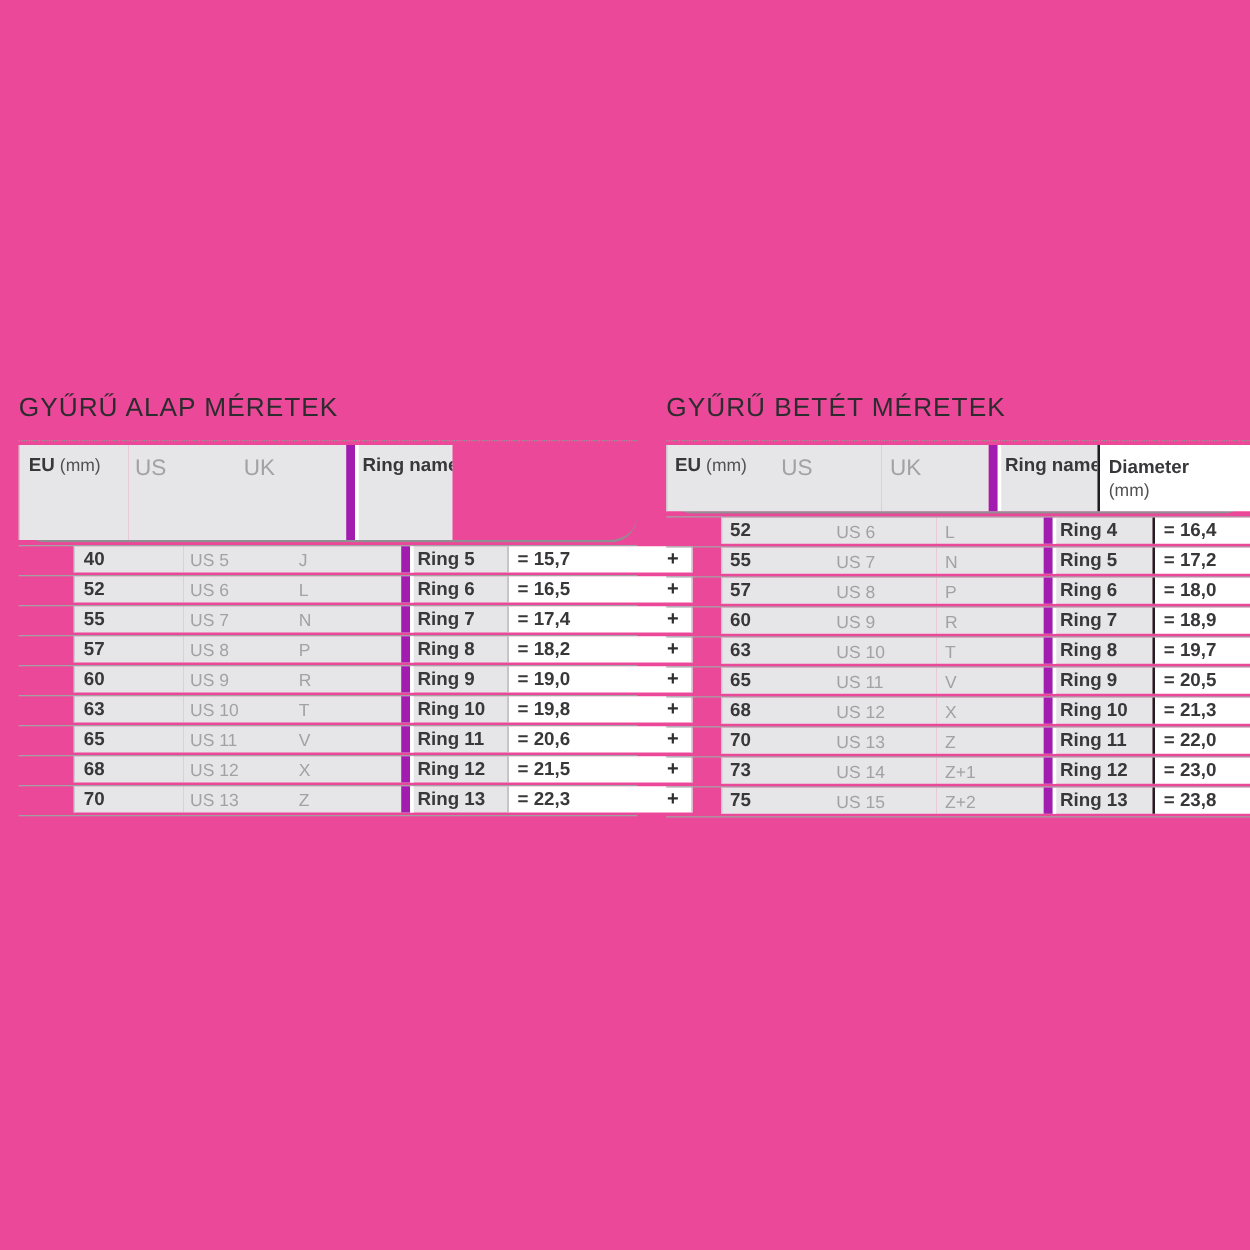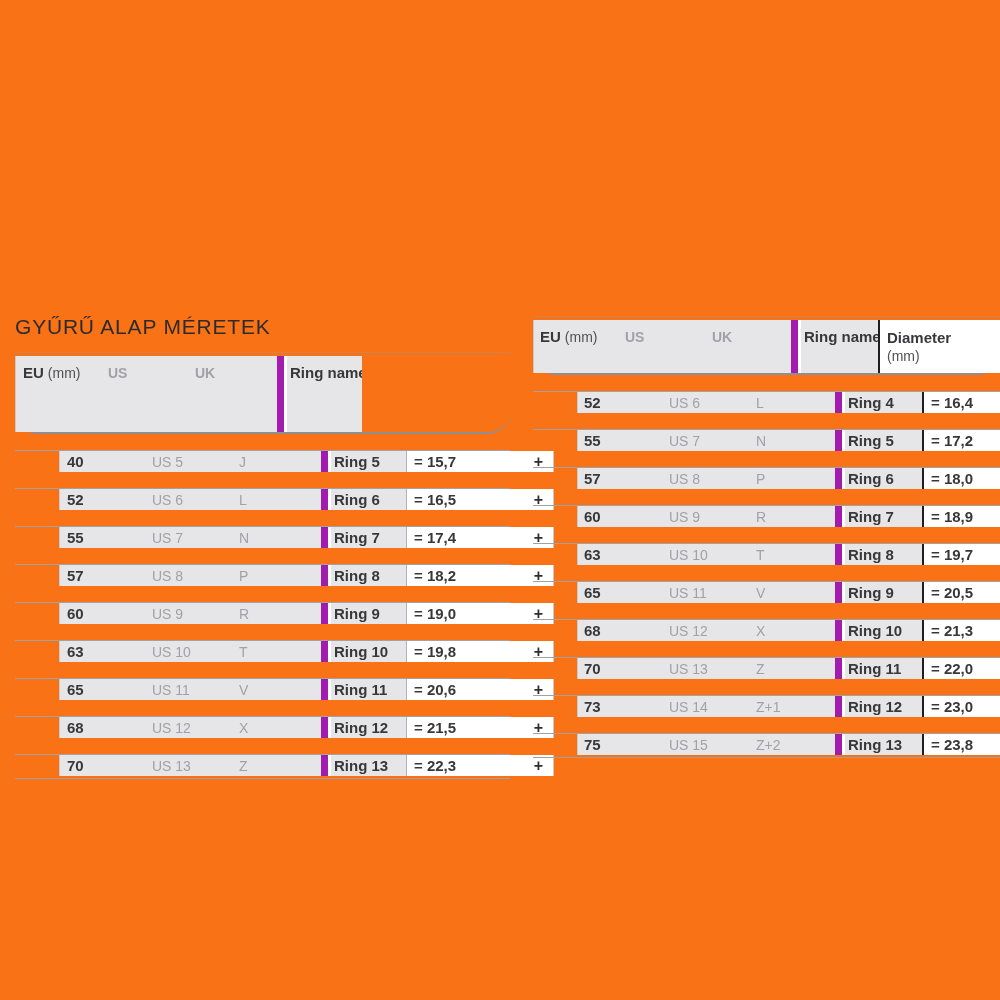--- a/index.html
+++ b/index.html
@@ -5,21 +5,21 @@
   html, body {
     margin: 0;
     padding: 0;
     background: #ffffff;
     font-family: "Liberation Sans", sans-serif;
   }
   .canvas {
     position: relative;
     width: 1000px;
     height: 1000px;
-    background: #f97316;
+    background: #ec4899;
     overflow: hidden;
   }
   .table-wrap {
     position: absolute;
     top: 316px;
   }
   .table-wrap.left  { left: 15px;  width: 495px; }
   .table-wrap.right { left: 533px; width: 467px; }
 
   .size-title {
@@ -44,21 +44,21 @@
     display: grid;
   }
   .left  .trow { grid-template-columns: 88px 89px 85px 85px 148px; }
   .right .trow { grid-template-columns: 87px 85px 86px 87px 122px; }
 
   .thead .cell { height: 76px; padding-top: 8px; box-sizing: border-box; }
   .right .thead .cell { height: 53px; }
   .thead { border-bottom: 2px solid #8f8f93; border-radius: 22px; }
 
   .row {
-    margin-top: 16px;
+    margin-top: 2px;
     border-top: 1px solid #a2a2a5;
     padding-left: 44px;
   }
   .row .cell {
     height: 21px;
     display: flex;
     align-items: center;
     box-sizing: border-box;
   }
 
@@ -84,21 +84,21 @@
   }
   .left  .cell.dia { border-left: 1px solid #b2b2b5; border-right: 1px solid #c9c9cc; }
   .right .cell.dia { border-left: 2px solid #1f1f21; }
   .thead .cell.dia { justify-content: flex-start; align-items: flex-start; }
 
   
   .bold-val  { font-size: 15px; font-weight: 700; color: #38383a; }
   .muted-val { font-size: 14px; font-weight: 400; color: #a2a2a6; }
   .hdr-bold  { font-size: 15px; font-weight: 700; color: #38383a; }
   .hdr-unit  { font-size: 14px; font-weight: 400; color: #515154; margin-left: 4px; }
-  .hdr-muted { font-size: 14px; font-weight: 700; color: #a2a2a6; }
+  .hdr-muted { font-size: 18px; font-weight: 400; color: #a2a2a6; }
   .right .thead .dia-head .hdr-unit { display: block; margin-left: 0; line-height: 19px; }
   .thead .dia-head { line-height: 19px; }
   .plus {
     font-size: 16px;
     font-weight: 700;
     color: #2f2f31;
     cursor: pointer;
     line-height: 1;
   }
 </style>
@@ -285,20 +285,21 @@
             <div class="cell dia">
               <span class="bold-val">= 22,3</span>
               <span class="plus">+</span>
             </div>
           </div>
         </div>
     </div>
   </div>
 
   <div class="table-wrap right">
+    <div class="size-title">GYŰRŰ BETÉT MÉRETEK</div>
     <div class="size-table">
       <div class="trow thead">
         <div class="cell eu">
           <span class="hdr-bold">EU</span><span class="hdr-unit">(mm)</span>
         </div>
         <div class="cell us">
           <span class="hdr-muted">US</span>
         </div>
         <div class="cell uk">
           <span class="hdr-muted">UK</span>

